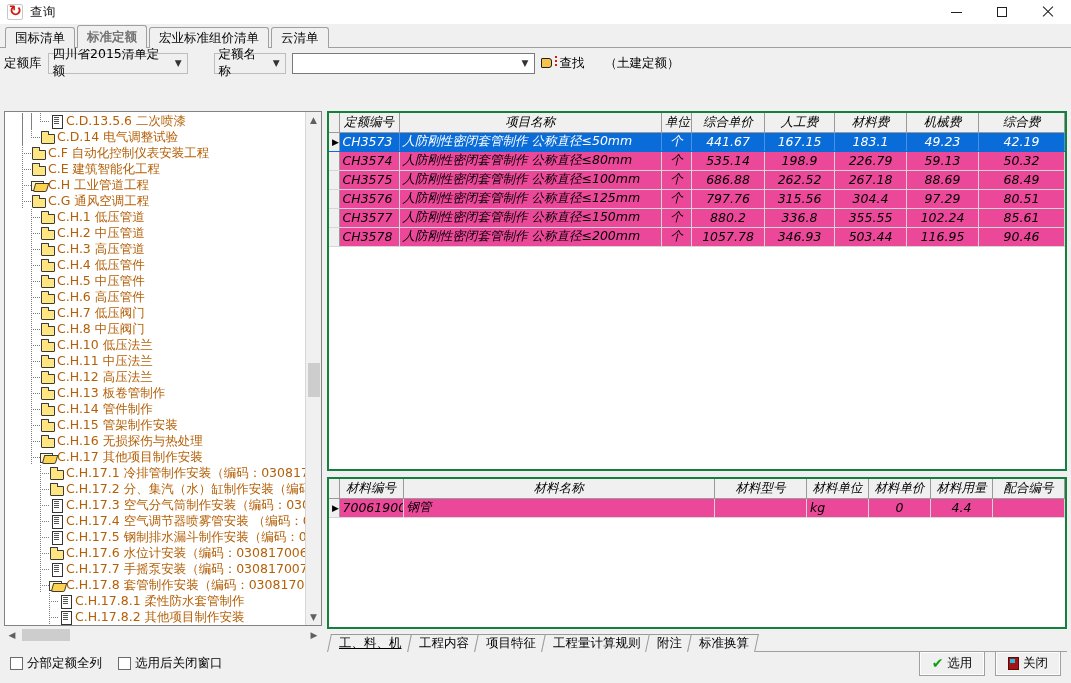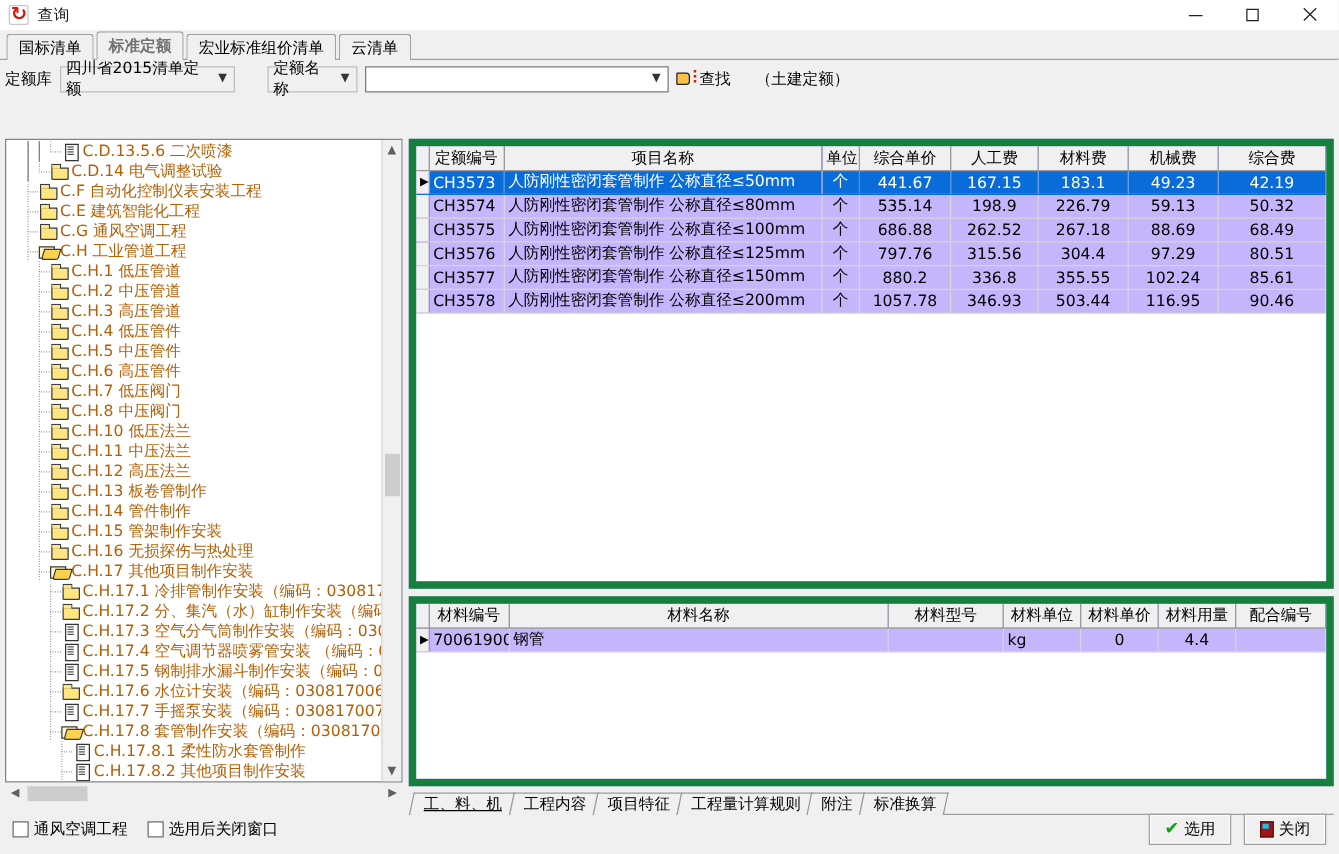--- a/index.html
+++ b/index.html
@@ -228,22 +228,22 @@
     color:#606060; font-size:9px;
   }
   .hsb .htrack { flex:1 1 auto; position:relative; height:16px; }
   .hsb .hthumb {
     position:absolute; top:2px; height:12px; background:#cdcdcd;
     left:2px; width:48px;
   }
 
   
   .grid {
-    background:#c4b5fd; border:6px solid #15803d;
-    overflow:hidden; position:relative;
+    background:#ec4899; border:2px solid #15803d;
+    overflow:hidden; position:relative;font-style:italic;
   }
   .grid-top { flex:0 0 360px; height:360px; display:flex; flex-direction:column; }
   .grid-bot { flex:0 0 152px; height:152px; margin-top:6px; display:flex; flex-direction:column; }
   table.g { border-collapse: collapse; table-layout: fixed; width:100%; }
   table.g th {
     background:#f0f0f0; border:1px solid #9a9a9a;
     border-left:none; border-top:none;
     font-weight: normal; font-size:12.5px; color:#000;
     height:19px; padding:0 3px; text-align:center;
     white-space:nowrap; overflow:hidden;
@@ -406,29 +406,29 @@
                 <span class="ind" style="width: 26px;">
                   <i class="elbow cont" style="left: 17px;"></i>
                 </span>
                 <span class="ico folder"></span>
                 <span class="tlabel">C.E 建筑智能化工程</span>
               </div>
               <div class="tnode">
                 <span class="ind" style="width: 26px;">
                   <i class="elbow cont" style="left: 17px;"></i>
                 </span>
-                <span class="ico folder"></span>
-                <span class="tlabel">C.G 通风空调工程</span>
+                <span class="ico folderopen"></span>
+                <span class="tlabel">C.H 工业管道工程</span>
               </div>
               <div class="tnode">
                 <span class="ind" style="width: 26px;">
                   <i class="elbow cont" style="left: 17px;"></i>
                 </span>
-                <span class="ico folderopen"></span>
-                <span class="tlabel">C.H 工业管道工程</span>
+                <span class="ico folder"></span>
+                <span class="tlabel">C.G 通风空调工程</span>
               </div>
               <div class="tnode">
                 <span class="ind" style="width: 35px;">
                   <i class="elbow cont" style="left: 26px;"></i>
                 </span>
                 <span class="ico folder"></span>
                 <span class="tlabel">C.H.1 低压管道</span>
               </div>
               <div class="tnode">
                 <span class="ind" style="width: 35px;">
@@ -797,21 +797,21 @@
           <div class="btab">
             <span>标准换算</span>
           </div>
         </div>
     </div>
   </div>
 
   <div class="footer">
     <label class="cbx">
       <span class="box"></span>
-      <span>通风空调工程</span>
+      <span>分部定额全列</span>
     </label>
     <label class="cbx">
       <span class="box"></span>
       <span>选用后关闭窗口</span>
     </label>
     <div class="footer-right">
       <div class="btn">
         <span class="check-ico">✔</span>
         <span>选用</span>
       </div>

